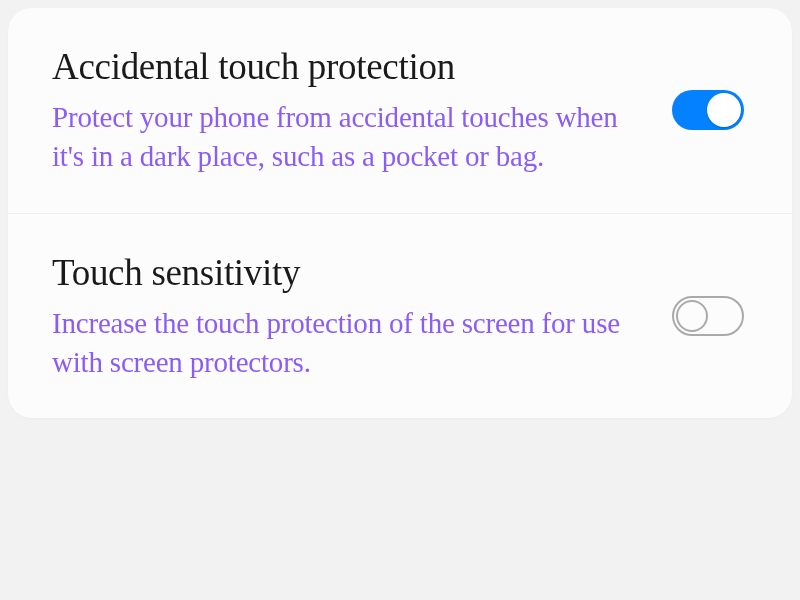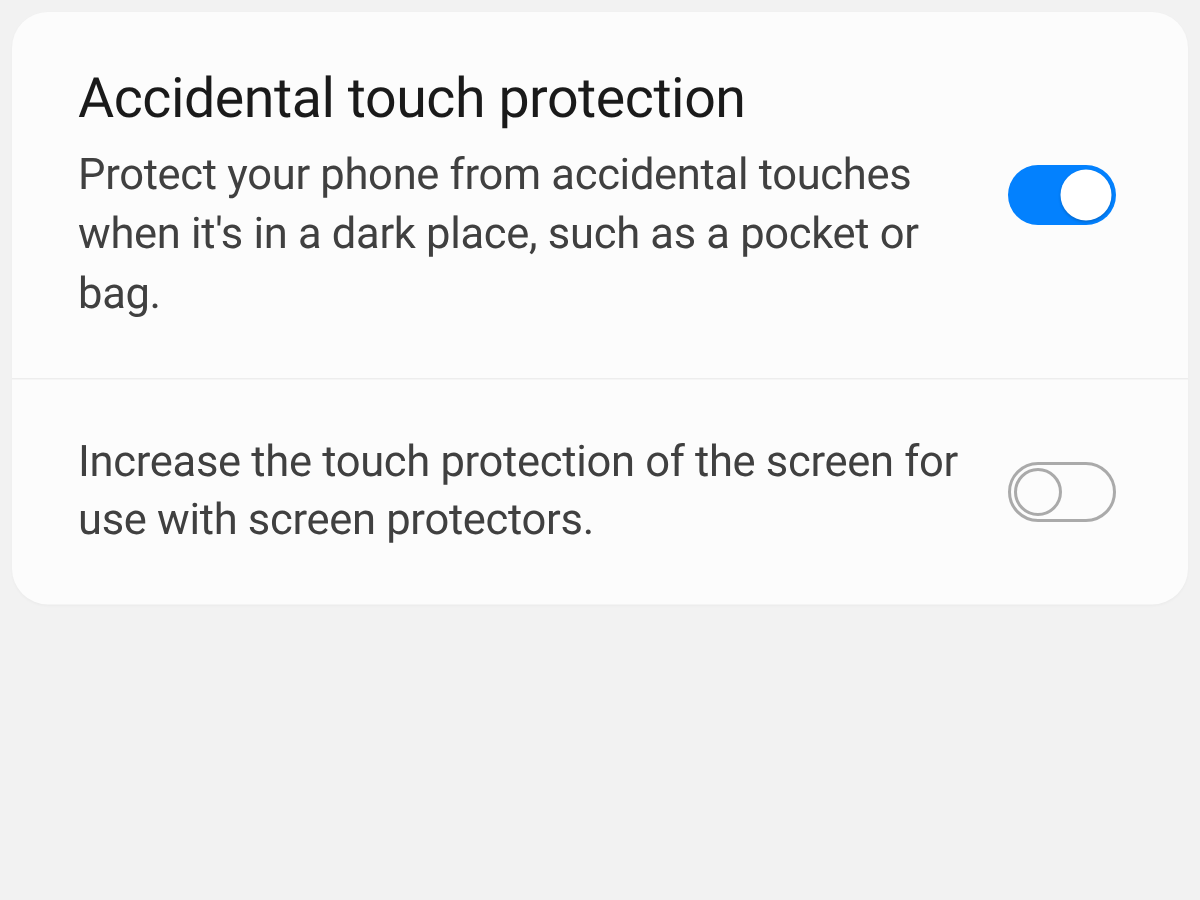--- a/index.html
+++ b/index.html
@@ -1,18 +1,19 @@
 <!DOCTYPE html>
 <html><head>
   <meta charset="utf-8">
   <style>
     * {
       margin: 0;
       padding: 0;
       box-sizing: border-box;
+      font-family: Liberation Serif, serif;
     }
     body {
       width: 800px;
       height: 600px;
       background: #f2f2f2;
       font-family: -apple-system, BlinkMacSystemFont, 'Segoe UI', Roboto, sans-serif;
       display: flex;
       align-items: flex-start;
       justify-content: center;
       padding: 8px;
@@ -41,21 +42,21 @@
       font-size: 37px;
       font-weight: 400;
       color: #1a1a1a;
       line-height: 1.25;
       margin-bottom: 8px;
       letter-spacing: -0.3px;
     }
     .setting-description {
       font-size: 29px;
       font-weight: 400;
-      color: #404040;
+      color: #8b5cf6;
       line-height: 1.35;
       letter-spacing: -0.2px;
     }
     .toggle-wrap {
       flex-shrink: 0;
       display: flex;
       align-items: center;
     }
     .toggle {
       position: relative;
@@ -104,20 +105,21 @@
     </div>
     <div class="toggle-wrap">
       <div class="toggle on">
         <div class="toggle-knob"></div>
       </div>
     </div>
   </div>
 
   <div class="setting-row">
     <div class="setting-text">
+      <div class="setting-title">Touch sensitivity</div>
       <div class="setting-description">Increase the touch protection of the screen for use with screen protectors.</div>
     </div>
     <div class="toggle-wrap">
       <div class="toggle off">
         <div class="toggle-knob"></div>
       </div>
     </div>
   </div>
 
 </div>

